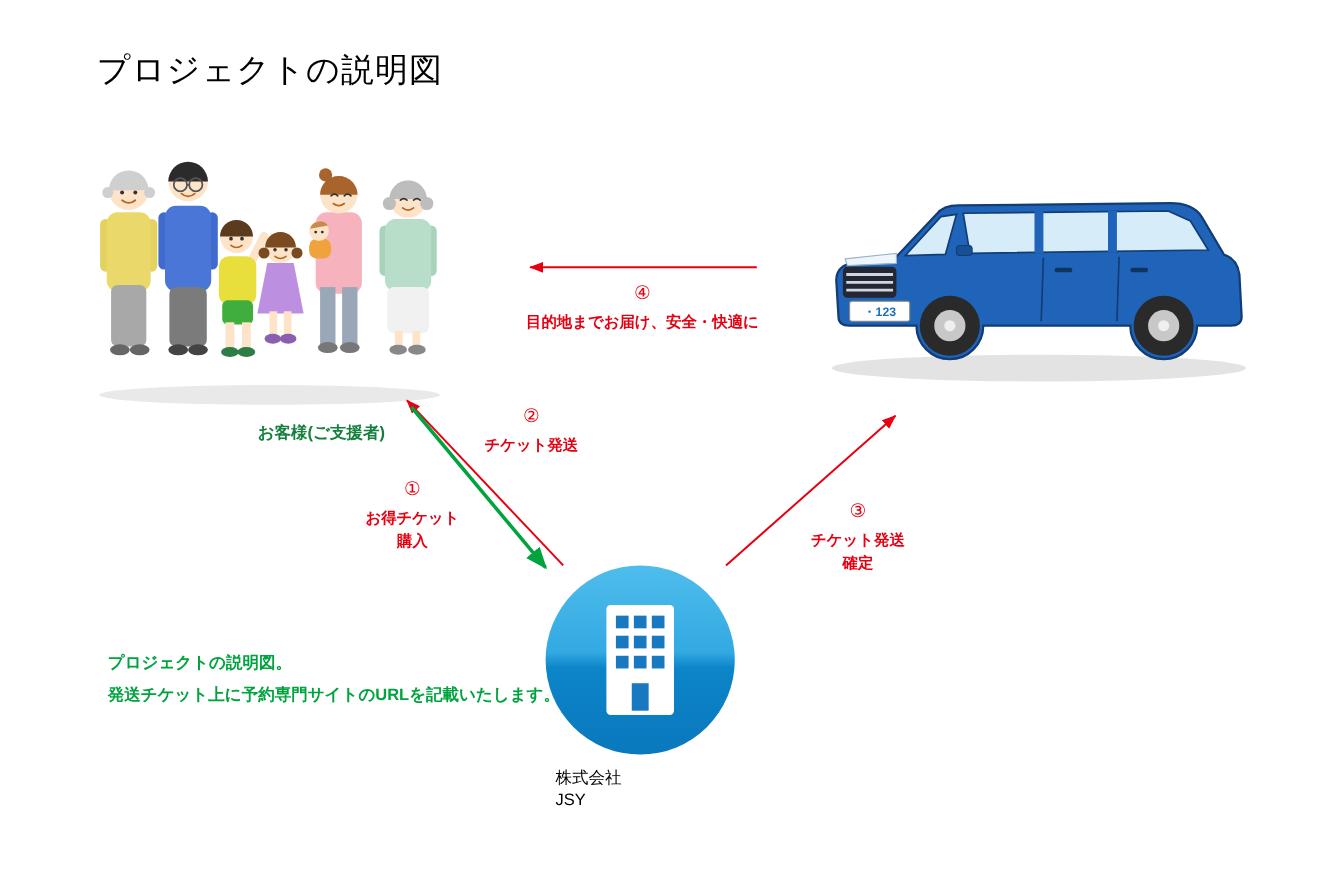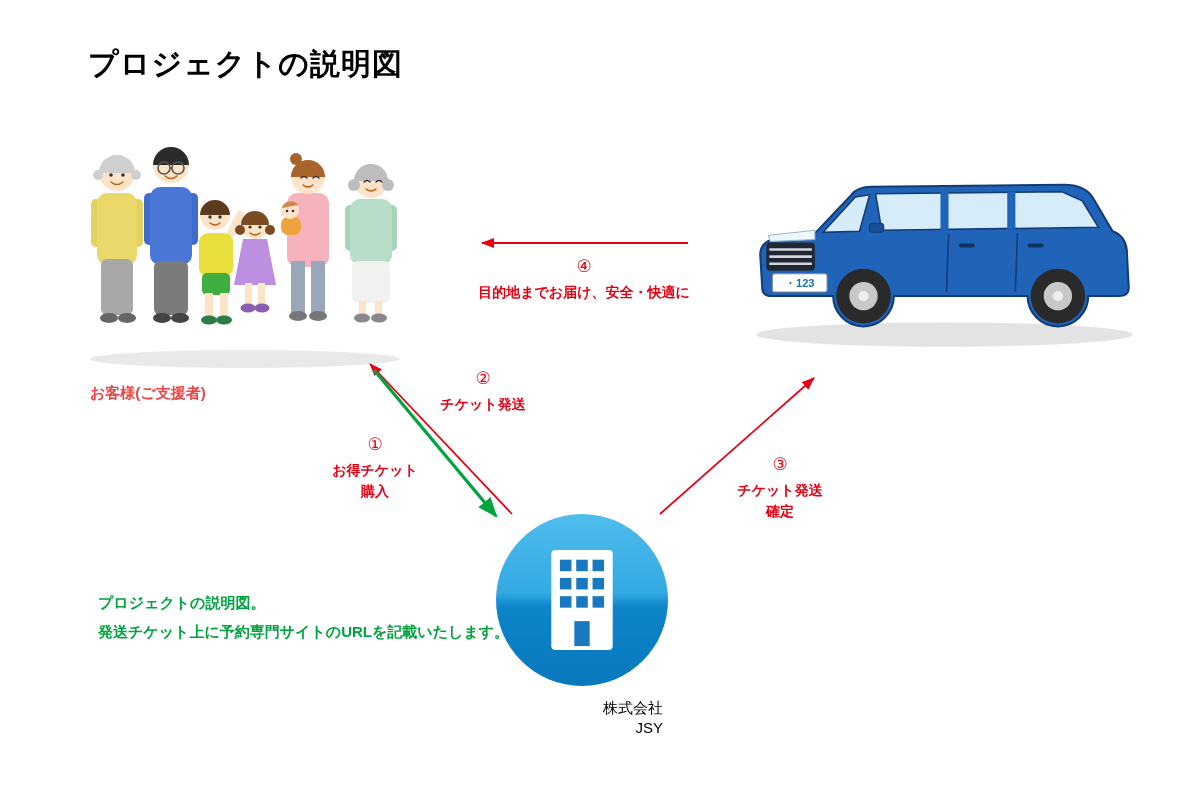--- a/index.html
+++ b/index.html
@@ -13,40 +13,40 @@
     width: 1200px;
     height: 800px;
     background: #ffffff;
     overflow: hidden;
   }
   .title {
     position: absolute;
     left: 88px;
     top: 44px;
     font-size: 30px;
-    font-weight: 700;
+    font-weight: 400;
     color: #000000;
     letter-spacing: 1px;
   }
   .family-illustration {
     position: absolute;
     left: 75px;
     top: 133px;
     width: 345px;
     height: 238px;
   }
   .family-label {
     position: absolute;
     left: 90px;
     top: 384px;
     width: 260px;
-    text-align: left;
+    text-align: right;
     font-size: 15px;
     font-weight: 700;
-    color: #ef4444;
+    color: #15803d;
   }
   .car-illustration {
     position: absolute;
     left: 742px;
     top: 138px;
     width: 405px;
     height: 218px;
   }
   .company-circle {
     position: absolute;
@@ -58,21 +58,21 @@
     background: linear-gradient(180deg, #4fbdec 0%, #33a9e2 46%, #0d85c9 54%, #0a78bd 100%);
     display: flex;
     align-items: center;
     justify-content: center;
   }
   .company-label {
     position: absolute;
     left: 505px;
     top: 698px;
     width: 158px;
-    text-align: right;
+    text-align: left;
     font-size: 15px;
     color: #000000;
     line-height: 1.3;
   }
   .arrows {
     position: absolute;
     left: 0;
     top: 0;
     width: 1200px;
     height: 800px;

